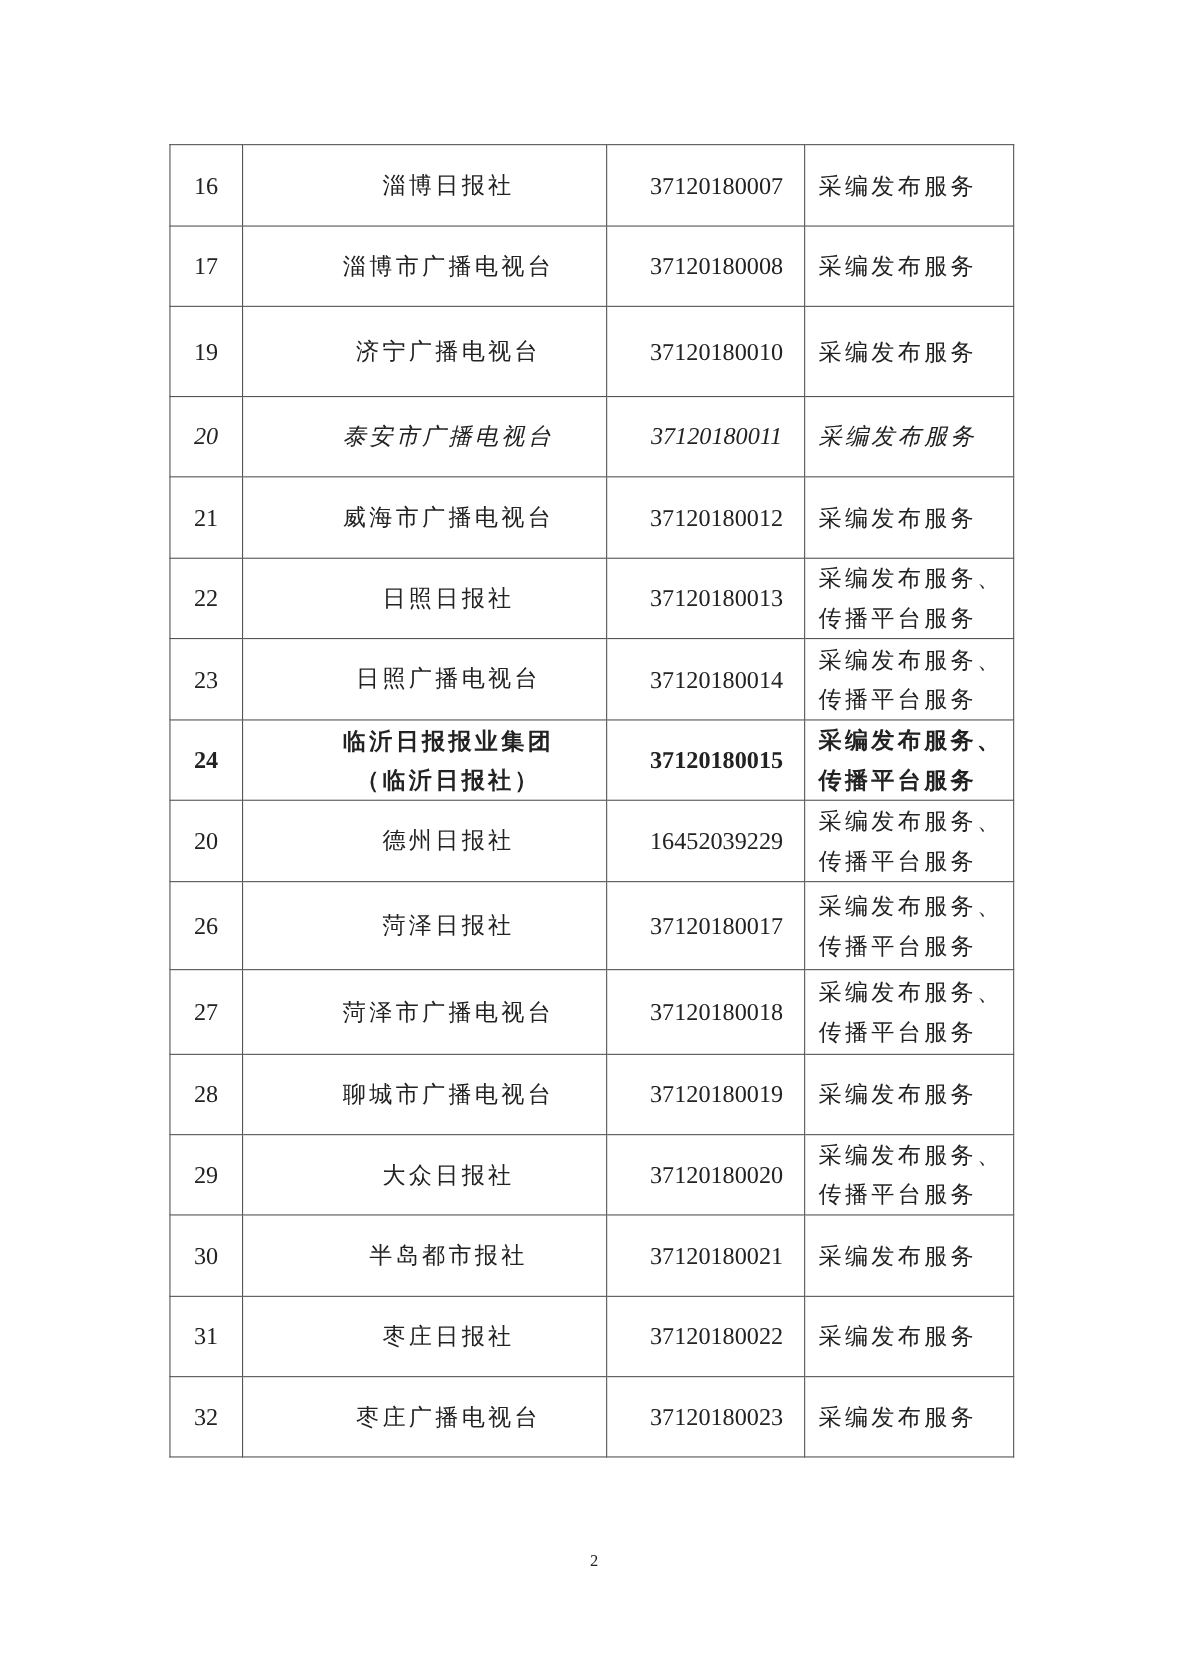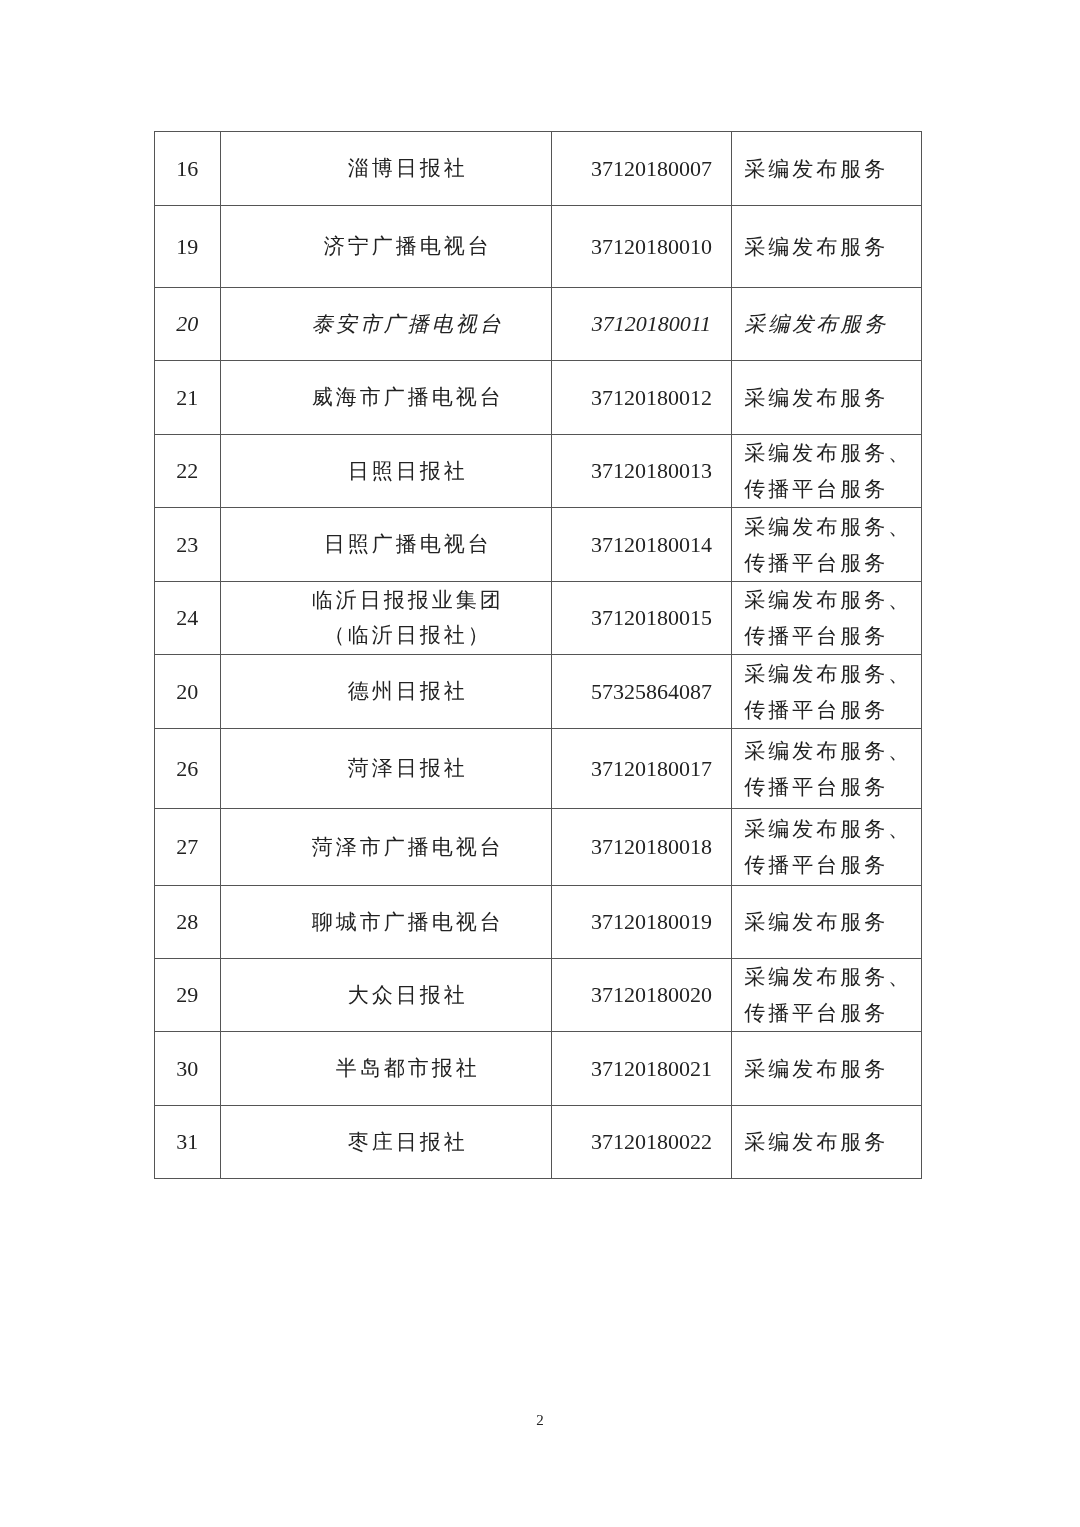--- a/index.html
+++ b/index.html
@@ -19,20 +19,30 @@
 <body>
 
 <table>
   <tbody id="tbody">
       <tr style="height: 74px;">
         <td class="c0">16</td>
         <td class="c1">
           <div>淄博日报社</div>
         </td>
         <td class="c2">37120180007</td>
+        <td class="c3">
+          <div>采编发布服务</div>
+        </td>
+      </tr>
+      <tr style="height: 73px;">
+        <td class="c0">17</td>
+        <td class="c1">
+          <div>淄博市广播电视台</div>
+        </td>
+        <td class="c2">37120180008</td>
         <td class="c3">
           <div>采编发布服务</div>
         </td>
       </tr>
       <tr style="height: 82px;">
         <td class="c0">19</td>
         <td class="c1">
           <div>济宁广播电视台</div>
         </td>
         <td class="c2">37120180010</td>
@@ -75,38 +85,38 @@
         <td class="c0">23</td>
         <td class="c1">
           <div>日照广播电视台</div>
         </td>
         <td class="c2">37120180014</td>
         <td class="c3">
           <div>采编发布服务、</div>
           <div>传播平台服务</div>
         </td>
       </tr>
-      <tr style="height: 73px;">
+      <tr style="height: 73px; font-weight: bold;">
         <td class="c0">24</td>
         <td class="c1">
           <div>临沂日报报业集团</div>
           <div>（临沂日报社）</div>
         </td>
         <td class="c2">37120180015</td>
         <td class="c3">
           <div>采编发布服务、</div>
           <div>传播平台服务</div>
         </td>
       </tr>
       <tr style="height: 74px;">
         <td class="c0">20</td>
         <td class="c1">
           <div>德州日报社</div>
         </td>
-        <td class="c2">57325864087</td>
+        <td class="c2">16452039229</td>
         <td class="c3">
           <div>采编发布服务、</div>
           <div>传播平台服务</div>
         </td>
       </tr>
       <tr style="height: 80px;">
         <td class="c0">26</td>
         <td class="c1">
           <div>菏泽日报社</div>
         </td>
@@ -161,16 +171,26 @@
       <tr style="height: 73px;">
         <td class="c0">31</td>
         <td class="c1">
           <div>枣庄日报社</div>
         </td>
         <td class="c2">37120180022</td>
         <td class="c3">
           <div>采编发布服务</div>
         </td>
       </tr>
+      <tr style="height: 73px;">
+        <td class="c0">32</td>
+        <td class="c1">
+          <div>枣庄广播电视台</div>
+        </td>
+        <td class="c2">37120180023</td>
+        <td class="c3">
+          <div>采编发布服务</div>
+        </td>
+      </tr>
     </tbody>
 </table>
 
 <div class="pagenum">2</div>
 
 </body></html>

